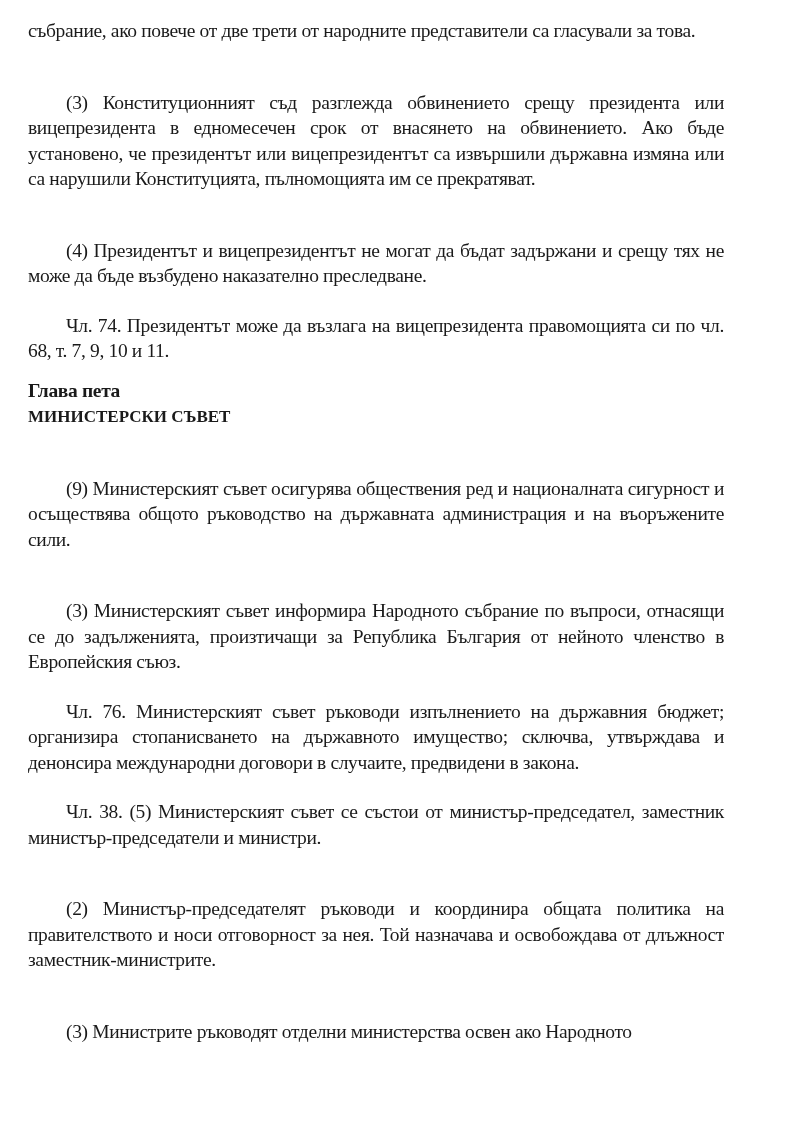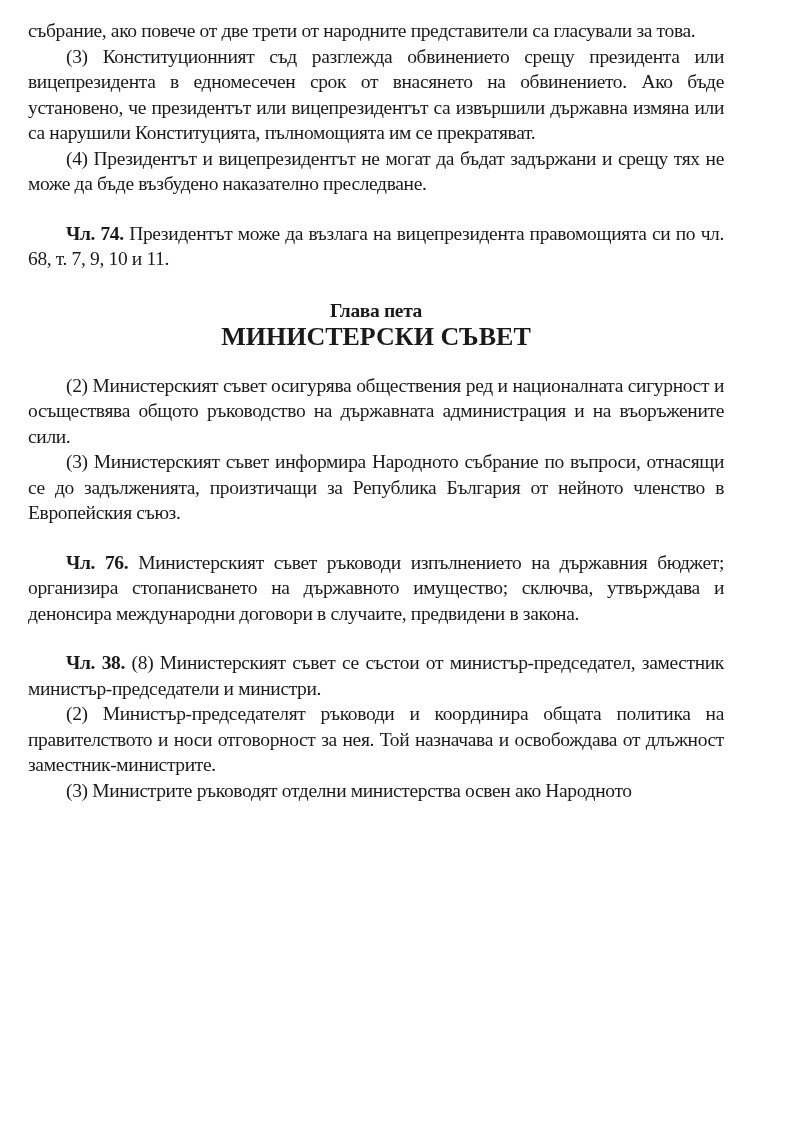--- a/index.html
+++ b/index.html
@@ -23,64 +23,65 @@
       font-size: 19.5px;
       line-height: 25.5px;
       letter-spacing: -0.35px;
     }
     .p {
       text-align: justify;
       margin: 0;
     }
     .indent {
       text-indent: 38px;
+      margin-top: 46px;
     }
     .gap {
       margin-top: 24px;
     }
     .art-label {
-      font-weight: bold;
+      font-weight: normal;
     }
     .chapter {
-      text-align: center;
+      text-align: left;
       font-weight: bold;
-      margin-top: 26px;
+      margin-top: 14px;
       margin-bottom: 23px;
     }
     .chapter .num {
       display: block;
       font-size: 19.5px;
       line-height: 25px;
     }
     .chapter .title {
       display: block;
-      font-size: 26px;
+      font-size: 17px;
       line-height: 27px;
       letter-spacing: 0px;
     }
   </style>
 </head>
 <body>
 
 <div class="page">
 
   <p class="p">събрание, ако повече от две трети от народните представители са гласували за това.</p>
   <p class="p indent">(3) Конституционният съд разглежда обвинението срещу президента или вицепрезидента в едномесечен срок от внасянето на обвинението. Ако бъде установено, че президентът или вицепрезидентът са извършили държавна измяна или са нарушили Конституцията, пълномощията им се прекратяват.</p>
   <p class="p indent">(4) Президентът и вицепрезидентът не могат да бъдат задържани и срещу тях не може да бъде възбудено наказателно преследване.</p>
 
   <p class="p indent gap"><span class="art-label">Чл. 74.</span><span> Президентът може да възлага на вицепрезидента правомощията си по чл. 68, т. 7, 9, 10 и 11.</span></p>
 
   <div class="chapter">
     <span class="num">Глава пета</span>
     <span class="title">МИНИСТЕРСКИ СЪВЕТ</span>
   </div>
 
-  <p class="p indent">(2) Министерският съвет осигурява обществения ред и националната сигурност и осъществява общото ръководство на държавната администрация и на въоръжените сили.</p>
+  <p class="p indent">(9) Министерският съвет осигурява обществения ред и националната сигурност и осъществява общото ръководство на държавната администрация и на въоръжените сили.</p>
   <p class="p indent">(3) Министерският съвет информира Народното събрание по въпроси, отнасящи се до задълженията, произтичащи за Република България от нейното членство в Европейския съюз.</p>
 
   <p class="p indent gap"><span class="art-label">Чл. 76.</span><span> Министерският съвет ръководи изпълнението на държавния бюджет; организира стопанисването на държавното имущество; сключва, утвърждава и денонсира международни договори в случаите, предвидени в закона.</span></p>
 
 
-  <p class="p indent gap"><span class="art-label">Чл. 38.</span><span> (8) Министерският съвет се състои от министър-председател, заместник министър-председатели и министри.</span></p>
+  <p class="p indent gap"><span class="art-label">Чл. 38.</span><span> (5) Министерският съвет се състои от министър-председател, заместник министър-председатели и министри.</span></p>
   <p class="p indent">(2) Министър-председателят ръководи и координира общата политика на правителството и носи отговорност за нея. Той назначава и освобождава от длъжност заместник-министрите.</p>
   <p class="p indent">(3) Министрите ръководят отделни министерства освен ако Народното</p>
 
 </div>
 
 </body></html>

